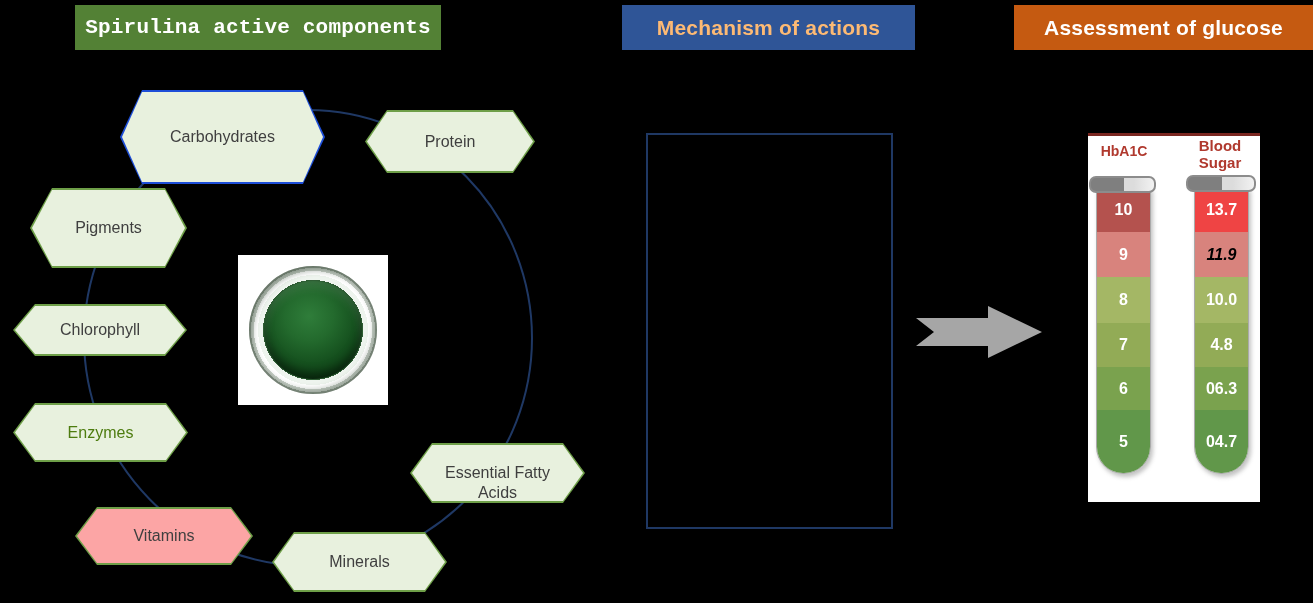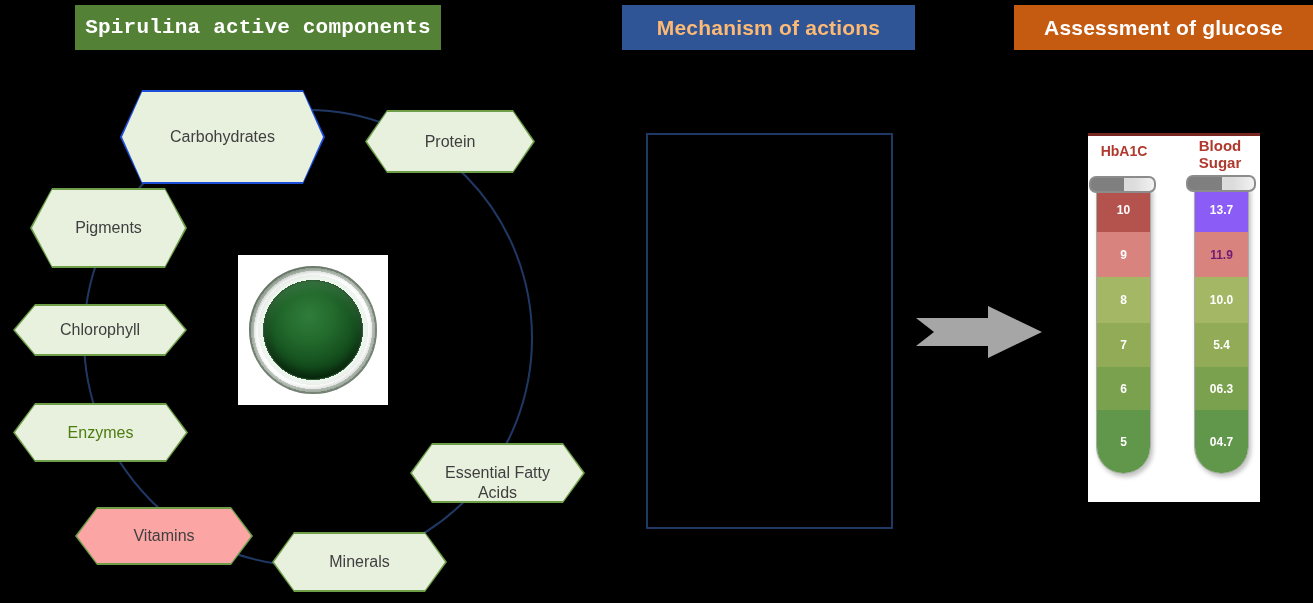--- a/index.html
+++ b/index.html
@@ -52,21 +52,21 @@
   #title-hba1c{left:0;top:10px;width:72px;font-size:14px;}
   #title-bs{left:88px;top:4px;width:88px;font-size:15px;}
   .cap{position:absolute;height:13px;border-radius:7px;border:2px solid #8c8c8c;z-index:4;
        background:linear-gradient(90deg,#7f7f7f 0 52%,#dcdcdc 52% 68%,#f2f2f2);}
   #cap-0{left:1px;top:43px;width:63px;}
   #cap-1{left:98px;top:42px;width:66px;}
   .tube{position:absolute;top:55px;width:53px;height:285px;border:1px solid #aaaaaa;border-top:none;
         border-radius:0 0 27px 27px;overflow:hidden;box-shadow:2px 3px 4px rgba(120,120,120,.45);z-index:3;}
   #tube-0{left:8px;}
   #tube-1{left:106px;}
-  .seg{display:flex;align-items:center;justify-content:center;font-weight:bold;font-size:12px;}
+  .seg{display:flex;align-items:center;justify-content:center;font-weight:bold;font-size:16px;}
 </style>
 </head>
 <body>
 
 <div class="stage" style="background: rgb(0, 0, 0);">
 
   <svg class="bg-svg" width="1313" height="603" viewBox="0 0 1313 603">
     <ellipse cx="308" cy="338" rx="224" ry="228" fill="none" stroke-width="2" stroke="#1f3864"></ellipse>
     <polygon points="916,318 988,318 988,306 1042,332 988,358 988,346 916,346 934,332" fill="#a6a6a6"></polygon>
   </svg>
@@ -155,31 +155,31 @@
           <span style="color: rgb(255, 255, 255);">7</span>
         </div>
         <div class="seg" style="height: 43px; background: rgb(122, 162, 78);">
           <span style="color: rgb(255, 255, 255);">6</span>
         </div>
         <div class="seg" style="height: 63px; background: rgb(97, 151, 74);">
           <span style="color: rgb(255, 255, 255);">5</span>
         </div>
       </div>
     <div class="tube" id="tube-1">
-        <div class="seg" style="height: 44px; background: #8b5cf6;">
+        <div class="seg" style="height: 44px; background: #ef4444;">
           <span style="color: rgb(255, 255, 255);">13.7</span>
         </div>
         <div class="seg" style="height: 45px; background: rgb(216, 131, 125);">
-          <span style="color: #701a75;">11.9</span>
+          <span style="color: #000000; font-style: italic;">11.9</span>
         </div>
         <div class="seg" style="height: 46px; background: rgb(164, 183, 101);">
           <span style="color: rgb(255, 255, 255);">10.0</span>
         </div>
         <div class="seg" style="height: 44px; background: rgb(146, 171, 86);">
-          <span style="color: rgb(255, 255, 255);">5.4</span>
+          <span style="color: rgb(255, 255, 255);">4.8</span>
         </div>
         <div class="seg" style="height: 43px; background: rgb(122, 162, 78);">
           <span style="color: rgb(255, 255, 255);">06.3</span>
         </div>
         <div class="seg" style="height: 63px; background: rgb(97, 151, 74);">
           <span style="color: rgb(255, 255, 255);">04.7</span>
         </div>
       </div>
   </div>
 

